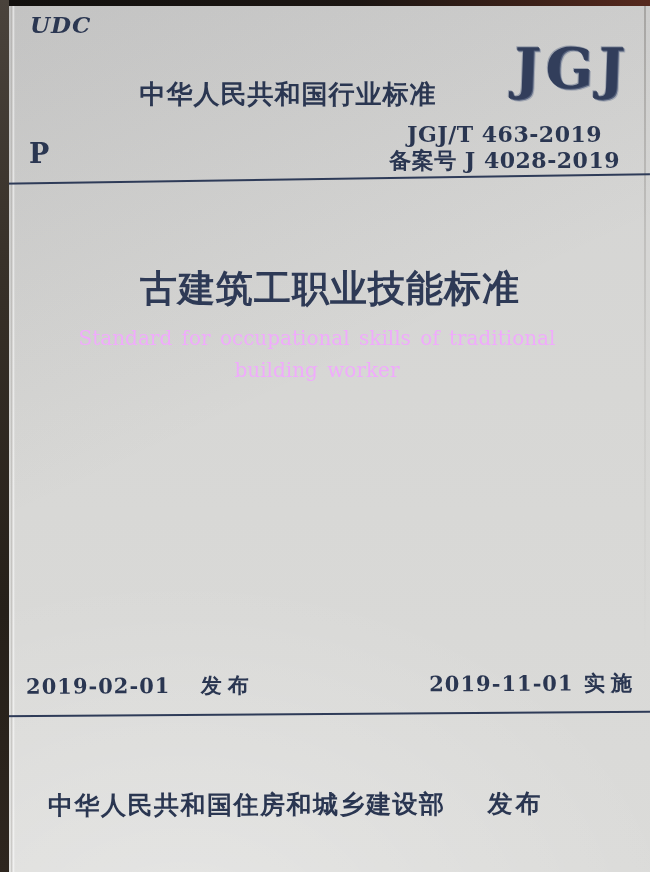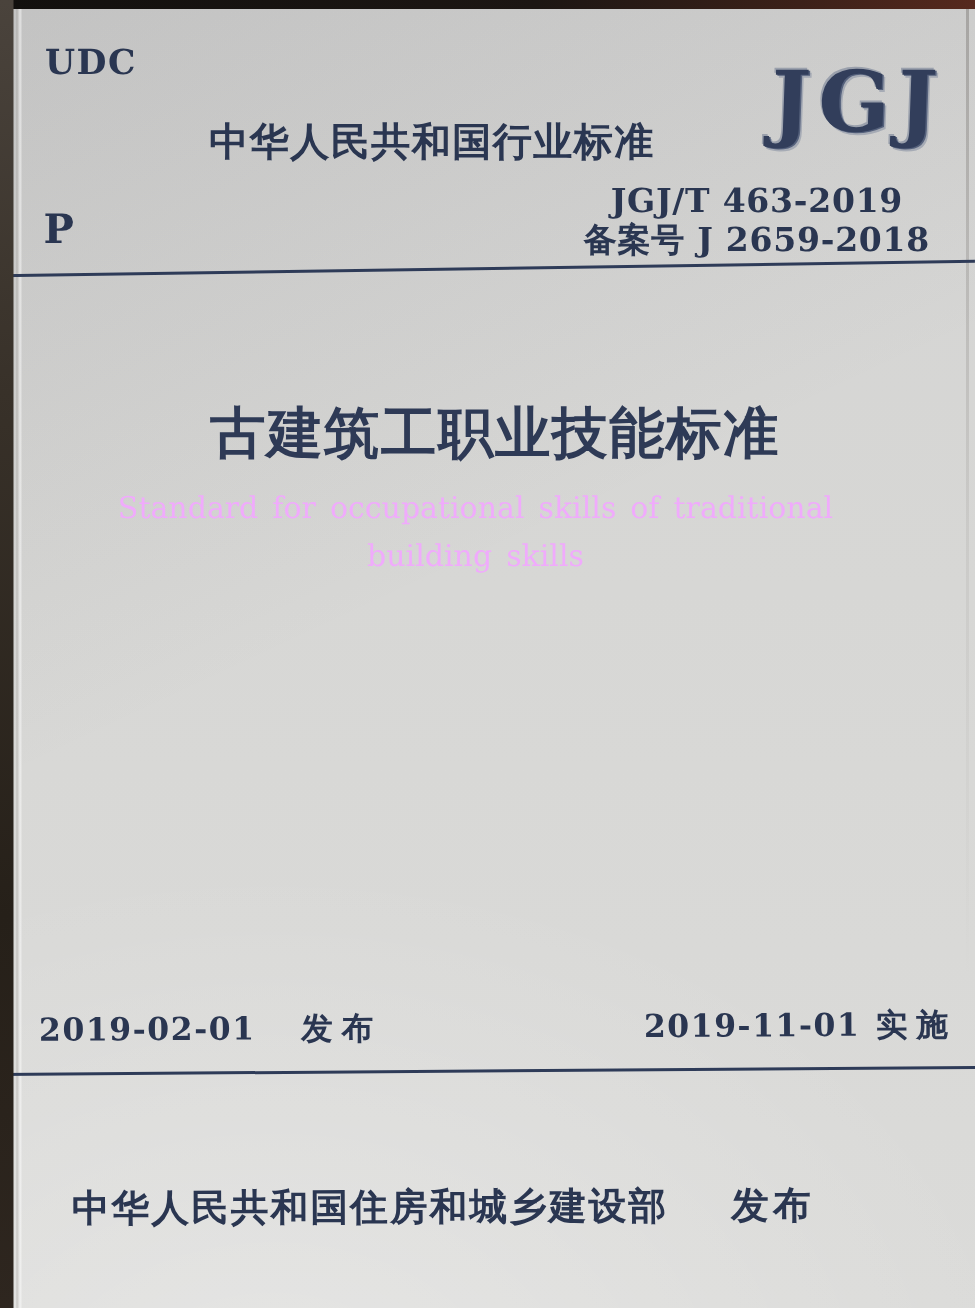--- a/index.html
+++ b/index.html
@@ -34,22 +34,22 @@
     position:absolute;left:11px;top:0;bottom:0;width:4px;z-index:2;
     background:linear-gradient(90deg,rgba(120,115,108,0.30),rgba(255,255,255,0.55) 60%,rgba(255,255,255,0) 100%);
   }
   .edge-right{
     position:absolute;right:4px;top:0;bottom:0;width:2px;z-index:2;
     background:linear-gradient(180deg,rgba(95,90,85,0.35),rgba(95,90,85,0.10) 40%,rgba(95,90,85,0) 75%);
   }
   
   .ink{color:#2a3651;}
   .udc{
-    position:absolute;left:30px;top:28px;z-index:4;
-    font-family:"DejaVu Serif", serif;font-weight:bold;font-size:23px;letter-spacing:1px;
+    position:absolute;left:30px;top:11px;z-index:4;
+    font-family:"DejaVu Serif", serif;font-weight:bold;font-size:23px;letter-spacing:1px;font-style:italic;
   }
   .pcode{
     position:absolute;left:29px;top:138px;z-index:4;
     font-family:"DejaVu Serif", serif;font-weight:bold;font-size:27px;
   }
   .std-type{
     position:absolute;left:0;top:77px;width:576px;z-index:4;
     text-align:center;font-weight:bold;font-size:26px;letter-spacing:1px;
     font-family:Liberation Mono, monospace;
   }
@@ -114,30 +114,30 @@
 
   <div class="udc ink">UDC</div>
   <div class="pcode ink">P</div>
 
   <div class="std-type ink">中华人民共和国行业标准</div>
 
   <div class="logo">JGJ</div>
 
   <div class="codes ink">
     <div>JGJ/T 463-2019</div>
-    <div>备案号 J 2659-2018</div>
+    <div>备案号 J 4028-2019</div>
   </div>
 
   <div class="rule rule1"></div>
 
   <div class="title-cn">古建筑工职业技能标准</div>
 
   <div class="title-en">
     <div>Standard for occupational skills of traditional</div>
-    <div>building skills</div>
+    <div>building worker</div>
   </div>
 
   <div class="dates ink">
     <div>
       <span class="date-num">2019-02-01</span>
       <span class="date-label gap-l">发布</span>
     </div>
     <div>
       <span class="date-num">2019-11-01</span>
       <span class="date-label gap-s">实施</span>

